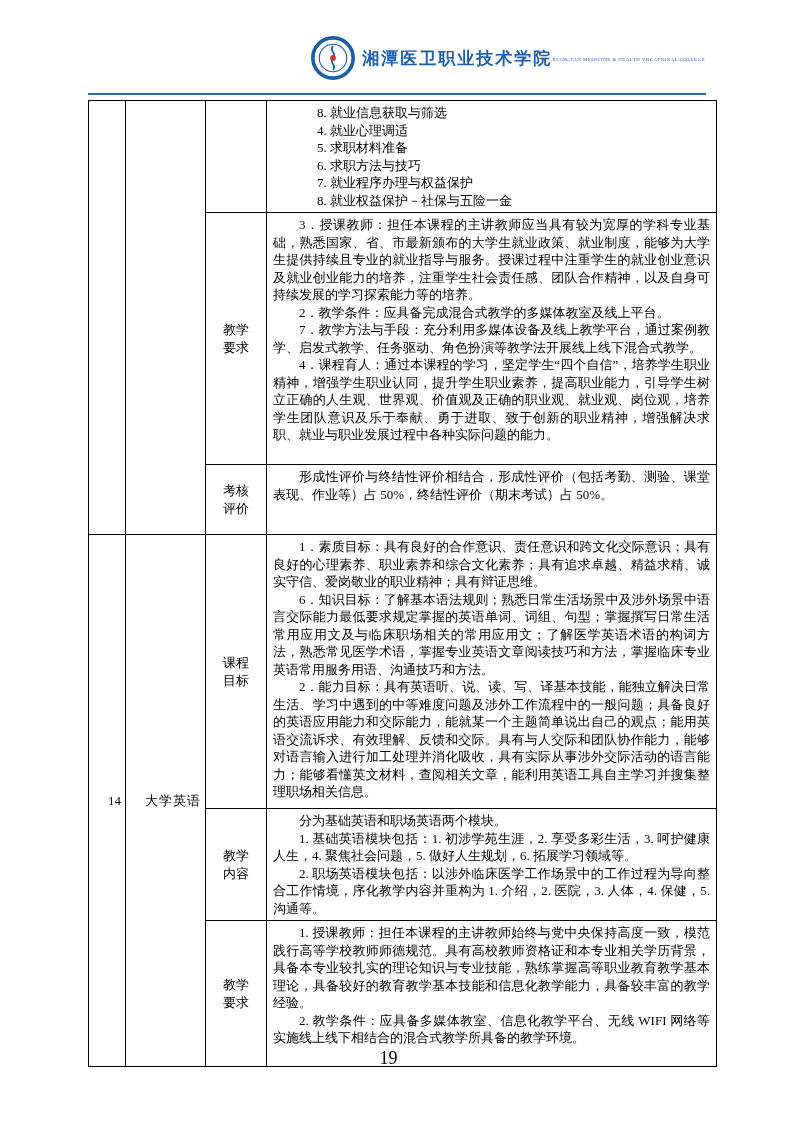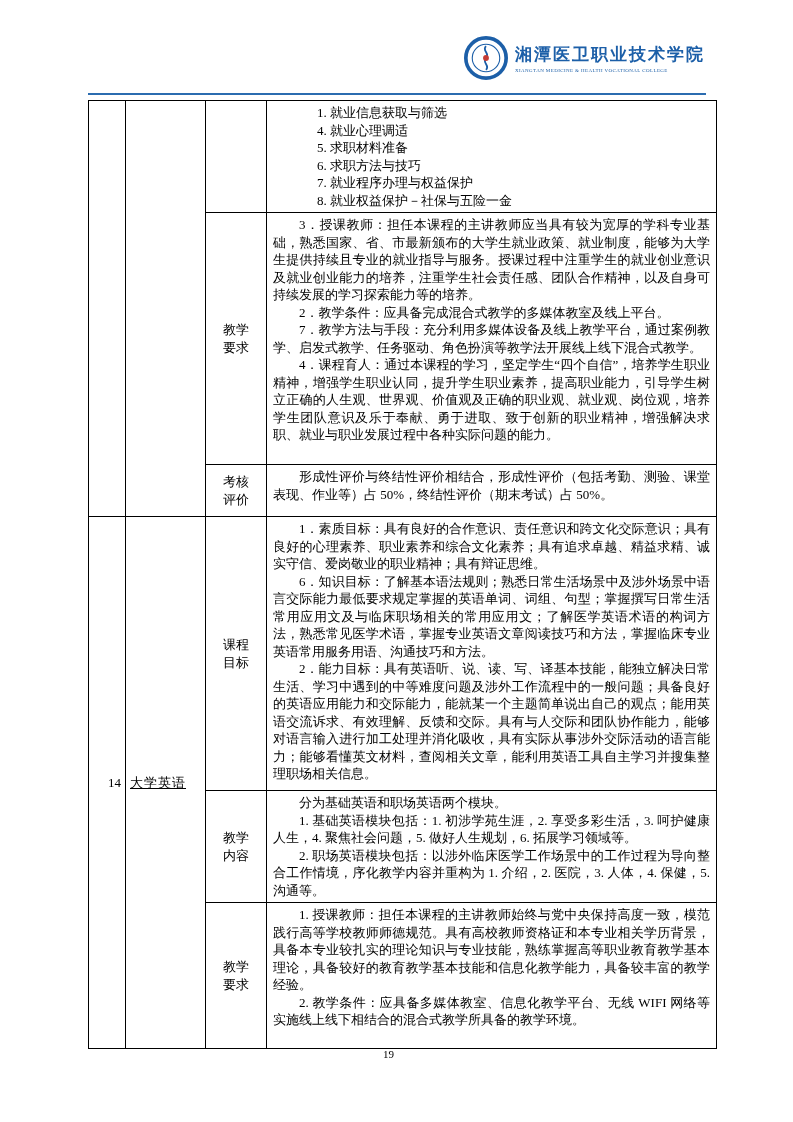--- a/index.html
+++ b/index.html
@@ -17,21 +17,21 @@
   
   .logo-block {
     position: absolute;
     top: 36px;
     right: 88px;
     display: flex;
     align-items: center;
     gap: 7px;
   }
   .emblem { display: block; }
-  .college-names { display: flex; flex-direction: column; align-items: flex-start; }
+  .college-names { display: flex; flex-direction: row; align-items: center; }
   .college-cn {
     color: #1c5fa8;
     font-size: 17px;
     font-weight: bold;
     letter-spacing: 2px;
     white-space: nowrap;
   }
   .college-en {
     color: #1c5fa8;
     font-size: 5px;
@@ -53,42 +53,42 @@
     left: 88px;
     top: 100px;
     width: 628px;
     border-collapse: collapse;
     table-layout: fixed;
   }
   .main-table td {
     border: 1px solid #000;
     font-size: 13px;
     line-height: 17.5px;
-    padding: 8px 4px;
+    padding: 17px 4px;
     vertical-align: middle;
     word-break: break-all;
   }
   td.cell-num    { text-align: right; }
-  td.cell-course { text-align: left; letter-spacing: 1px; text-decoration: underline; }
+  td.cell-course { text-align: right; letter-spacing: 1px; }
   td.cell-label  { text-align: center; white-space: pre-line; }
   td.cell-content {
     vertical-align: top;
     text-align: justify;
     padding: 3px 6px;
   }
   p.para { margin: 0; text-indent: 2em; }
   .list-line { padding-left: 18px; text-indent: 0; }
   
   .page-number {
     position: absolute;
     left: 0;
     right: 16px;
     top: 1048px;
     text-align: center;
-    font-size: 11px;
+    font-size: 18px;
   }
 </style>
 </head>
 <body>
 
 <div class="page">
 
   <div class="logo-block">
     <svg class="emblem" width="44" height="44" viewBox="0 0 48 48">
       <circle cx="24" cy="24" r="22" fill="#ffffff" stroke="#1c5fa8" stroke-width="4"></circle>
@@ -110,21 +110,21 @@
       <col style="width:61px">
       <col style="width:450px">
     </colgroup>
     <tbody>
 
       <tr>
         <td class="cell-num" rowspan="3"></td>
         <td class="cell-course" rowspan="3"></td>
         <td class="cell-label" style="height:110px"></td>
         <td class="cell-content">
-          <p class="para list-line">1. 就业信息获取与筛选</p>
+          <p class="para list-line">8. 就业信息获取与筛选</p>
           <p class="para list-line">4. 就业心理调适</p>
           <p class="para list-line">5. 求职材料准备</p>
           <p class="para list-line">6. 求职方法与技巧</p>
           <p class="para list-line">7. 就业程序办理与权益保护</p>
           <p class="para list-line">8. 就业权益保护－社保与五险一金</p>
         </td>
       </tr>
 
       <tr>
         <td class="cell-label" style="height:252px">教学

